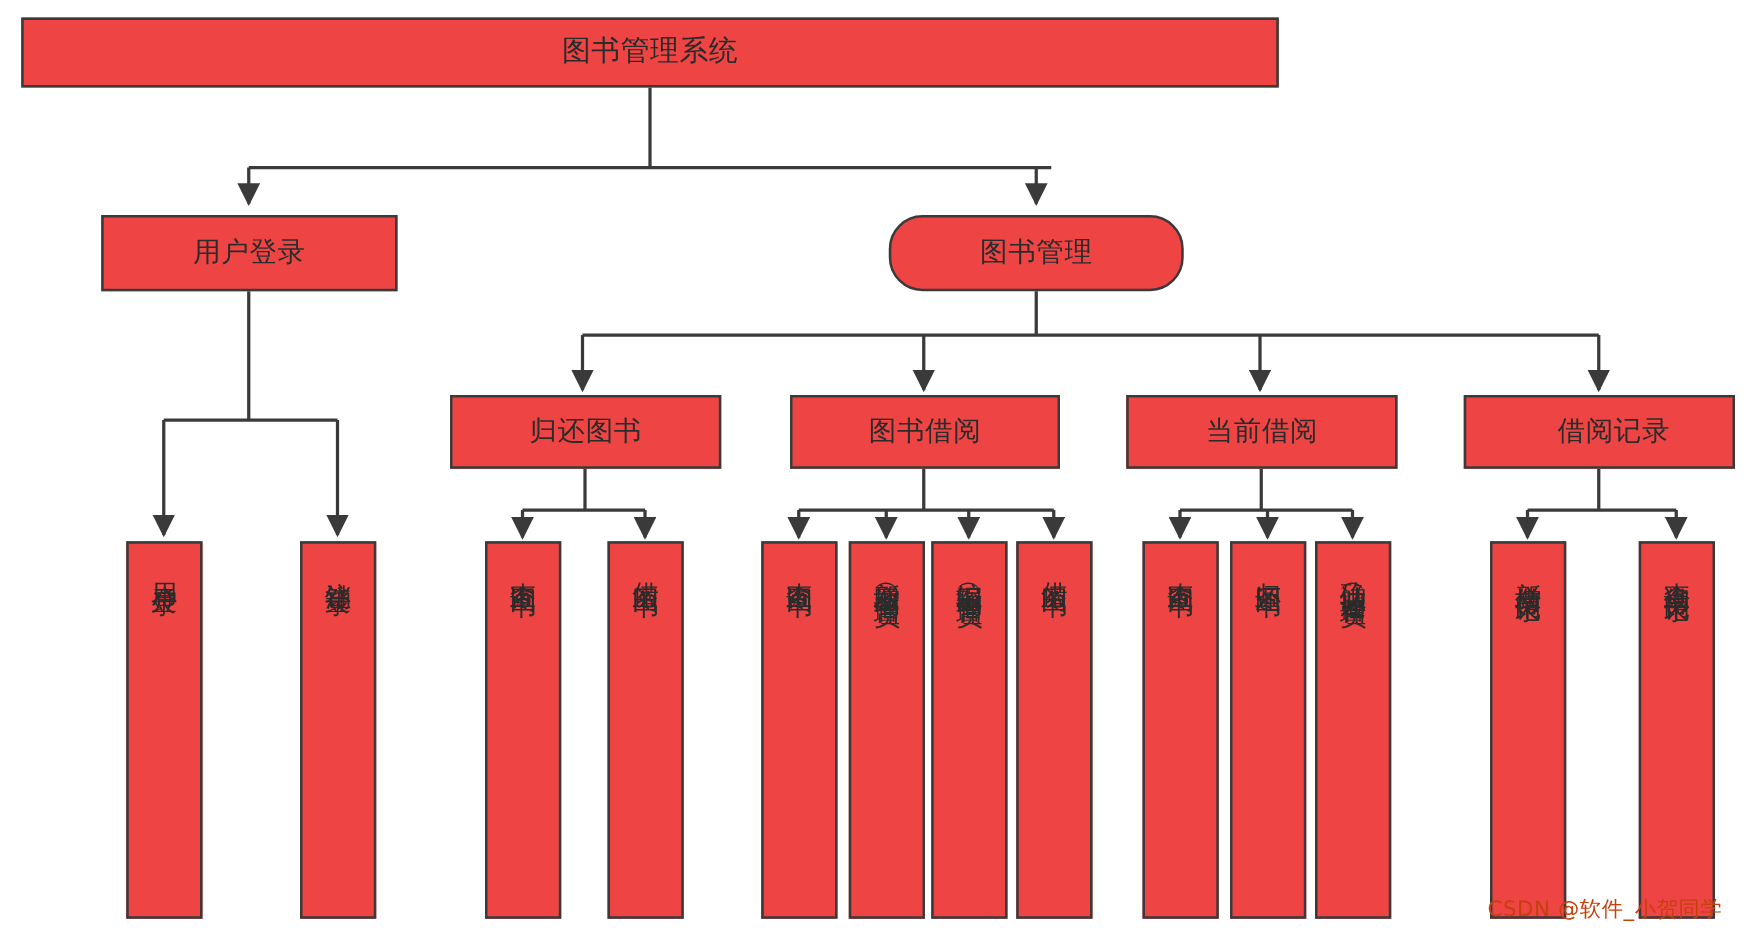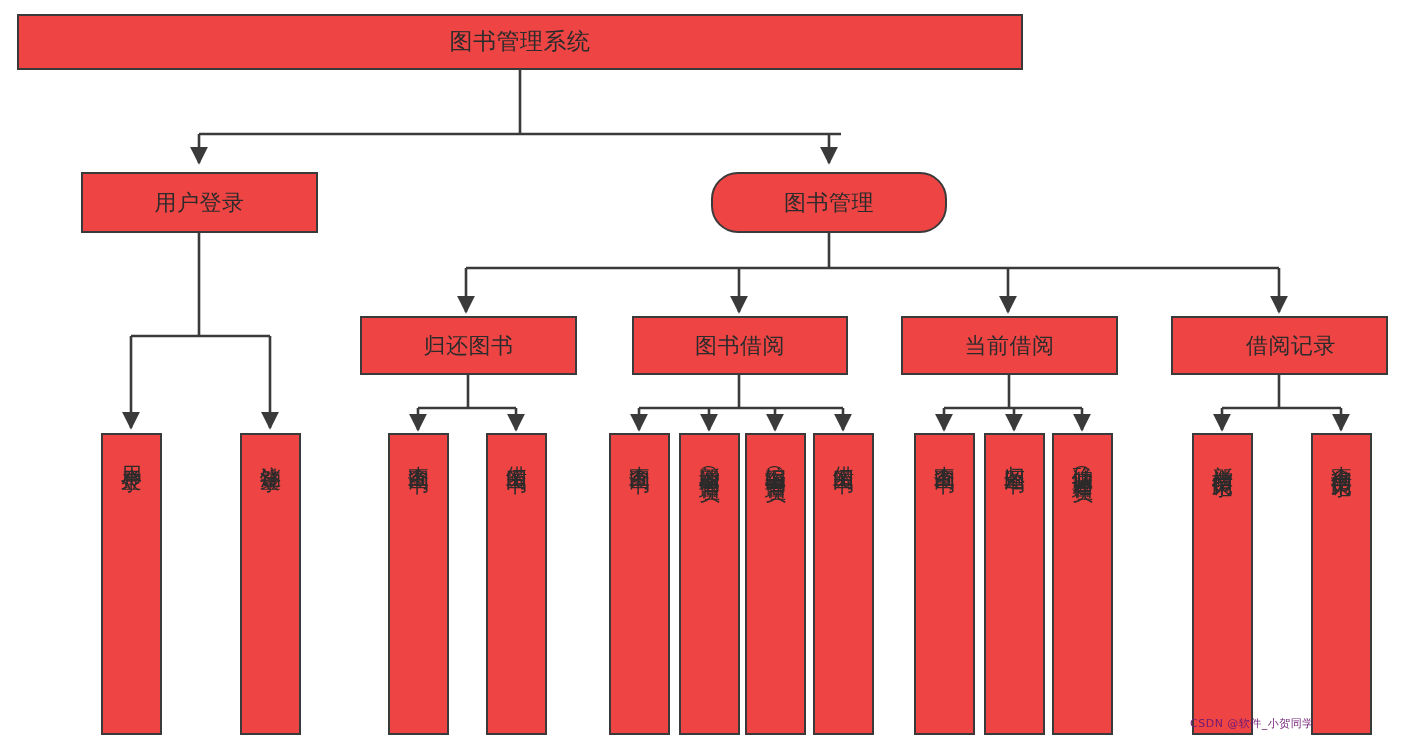--- a/index.html
+++ b/index.html
@@ -58,22 +58,22 @@
   .node.vert .label {
     writing-mode: vertical-rl;
     text-orientation: upright;
     font-size: 21px;
     line-height: 1.05;
     letter-spacing: 2.5px;
     white-space: nowrap;
   }
   .watermark {
     position: absolute;
-    font-size: 11px;
-    color: #701a75;
+    font-size: 17px;
+    color: #c2410c;
     white-space: nowrap;
     letter-spacing: 0.5px;
   }
 </style>
 </head>
 <body>
 
 <div id="diagram-root">
 
   <svg class="wires" viewBox="0 0 1405 747">

